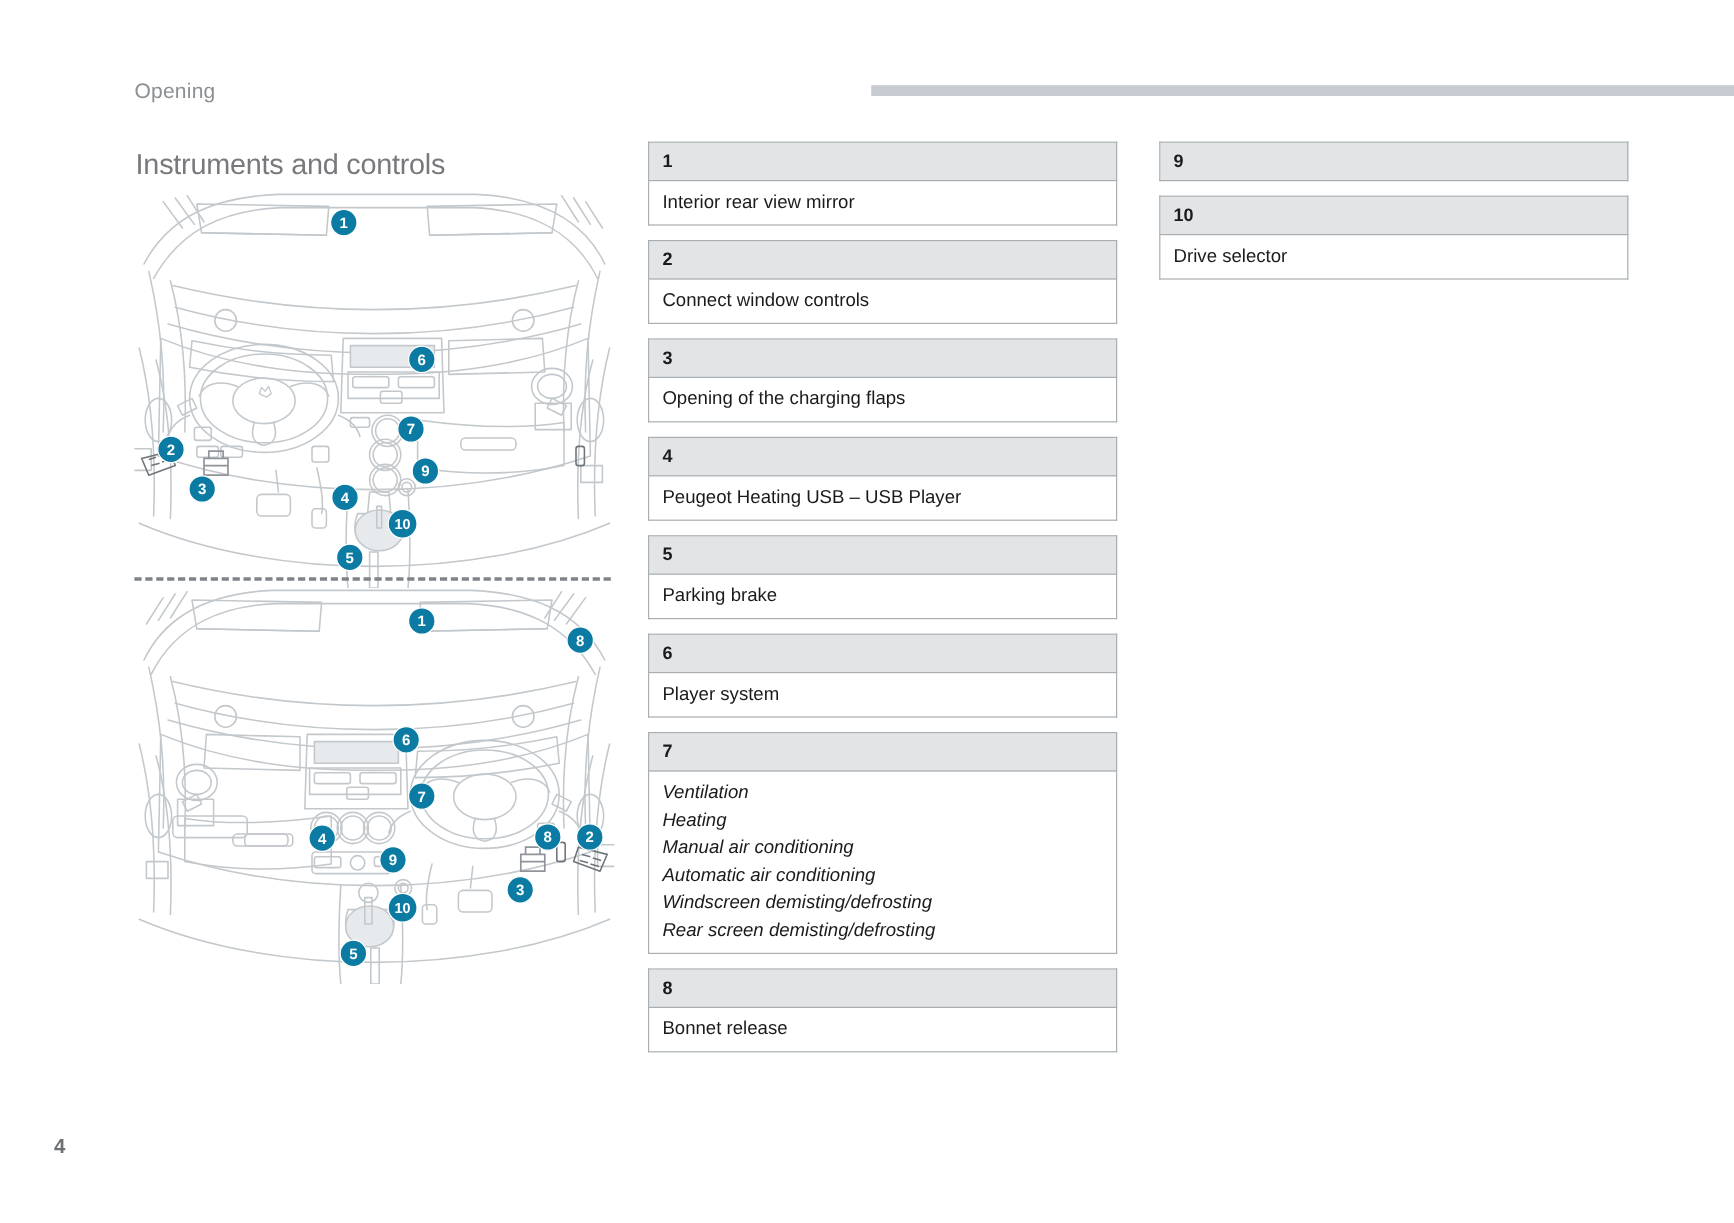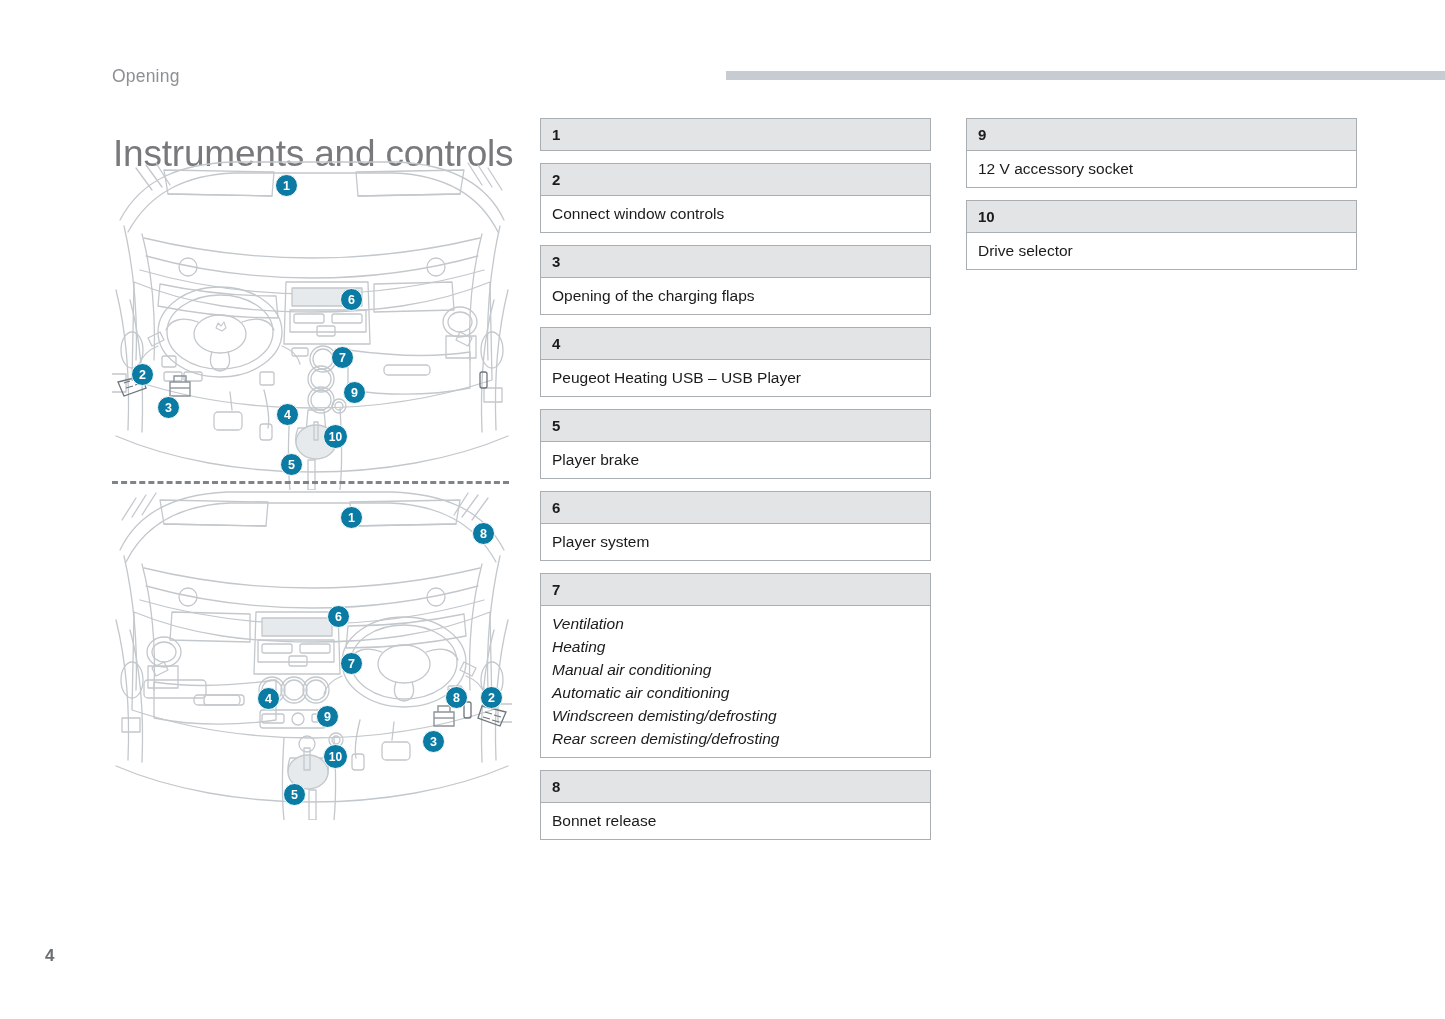--- a/index.html
+++ b/index.html
@@ -38,21 +38,21 @@
     width: 719px;
     height: 9px;
     background: #c6ccd1;
   }
 
   
   #page-title {
     position: absolute;
     left: 113px;
     top: 108px;
-    font-size: 37px;
+    font-size: 24px;
     color: #77797c;
     font-weight: 400;
     letter-spacing: -0.2px;
     white-space: nowrap;
   }
 
   
   #page-number {
     position: absolute;
     left: 45px;
@@ -397,20 +397,23 @@
   </div>
 </div>
 
 <div class="table-col" id="table-col-left">
 
   <table class="item-table">
     <tbody>
         <tr>
       <td class="item-head">1</td>
     </tr>
+    <tr>
+      <td class="item-body single">Interior rear view mirror</td>
+    </tr>
   </tbody>
     </table>
 
   <table class="item-table">
     <tbody>
         <tr>
       <td class="item-head">2</td>
     </tr>
     <tr>
       <td class="item-body single">Connect window controls</td>
@@ -439,21 +442,21 @@
     </tr>
   </tbody>
     </table>
 
   <table class="item-table">
     <tbody>
         <tr>
       <td class="item-head">5</td>
     </tr>
     <tr>
-      <td class="item-body single">Player brake</td>
+      <td class="item-body single">Parking brake</td>
     </tr>
   </tbody>
     </table>
 
   <table class="item-table">
     <tbody>
         <tr>
       <td class="item-head">6</td>
     </tr>
     <tr>
@@ -491,23 +494,20 @@
 
 </div>
 
 <div class="table-col" id="table-col-right">
 
   <table class="item-table">
     <tbody>
         <tr>
       <td class="item-head">9</td>
     </tr>
-    <tr>
-      <td class="item-body single">12 V accessory socket</td>
-    </tr>
   </tbody>
     </table>
 
   <table class="item-table">
     <tbody>
         <tr>
       <td class="item-head">10</td>
     </tr>
     <tr>
       <td class="item-body single">Drive selector</td>

